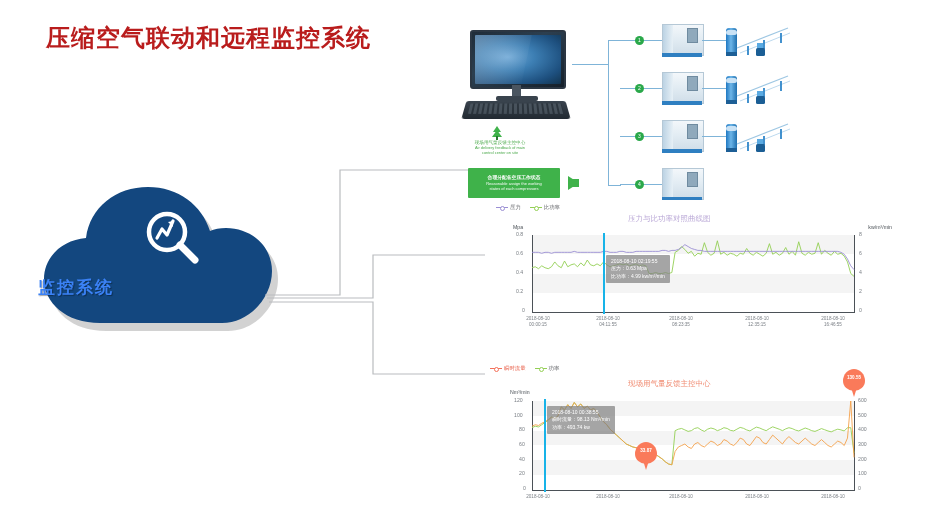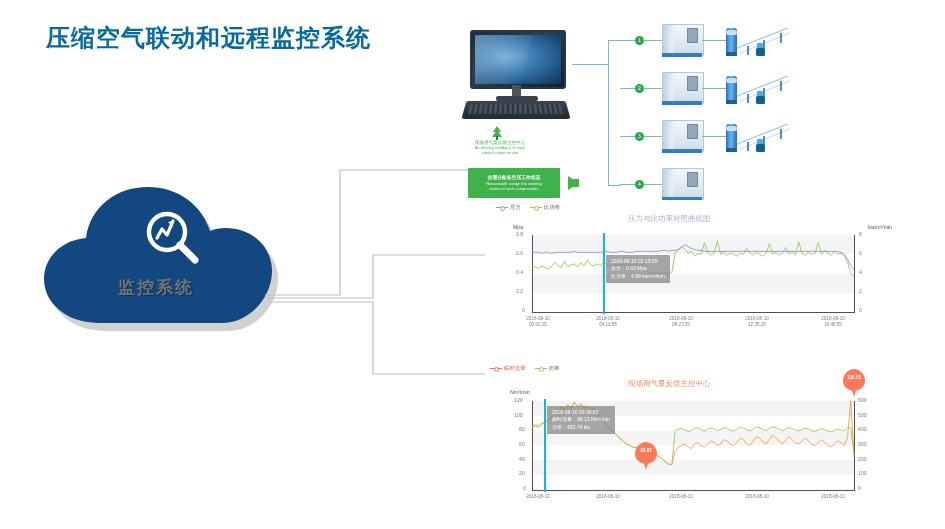--- a/index.html
+++ b/index.html
@@ -6,33 +6,33 @@
   body{
     width:945px;height:529px;overflow:hidden;background:#ffffff;
     font-family:"Liberation Sans","DejaVu Sans",sans-serif;
     -webkit-font-smoothing:antialiased;
   }
   #stage{position:relative;width:945px;height:529px;}
 
   
   .page-title{
     position:absolute;left:46px;top:22px;
-    font-size:24px;font-weight:bold;color:#0369a1;
+    font-size:24px;font-weight:bold;color:#b91c1c;
     letter-spacing:1px;white-space:nowrap;
     text-shadow:1px 1px 0 rgba(255,255,255,.6);
     font-family:Liberation Mono, monospace;
   }
 
   
   .cloud-wrap{position:absolute;left:38px;top:183px;width:252px;height:152px;}
   .cloud-shadow{position:absolute;left:6px;top:8px;width:246px;height:144px;opacity:.30;}
   .cloud-main{position:absolute;left:0;top:0;width:246px;height:144px;}
   .cloud-label{
-    position:absolute;left:0;top:93px;width:236px;text-align:center;
-    color:#737373;font-size:17px;font-weight:bold;letter-spacing:2px;
+    position:absolute;left:0;top:93px;width:236px;
+    color:#3b82f6;font-size:17px;font-weight:bold;letter-spacing:2px;
     text-shadow:1px 1px 1px rgba(0,0,0,.35);
   }
   .mag-icon{position:absolute;left:105px;top:25px;width:62px;height:62px;}
 
   
   .diagram{position:absolute;left:440px;top:18px;width:505px;height:180px;}
   .monitor{position:absolute;left:20px;top:12px;width:112px;height:92px;}
   .screen-body{
     position:absolute;left:10px;top:0;width:92px;height:55px;
     background:linear-gradient(150deg,#1f2c38 0%,#2c3f50 40%,#16202a 100%);

